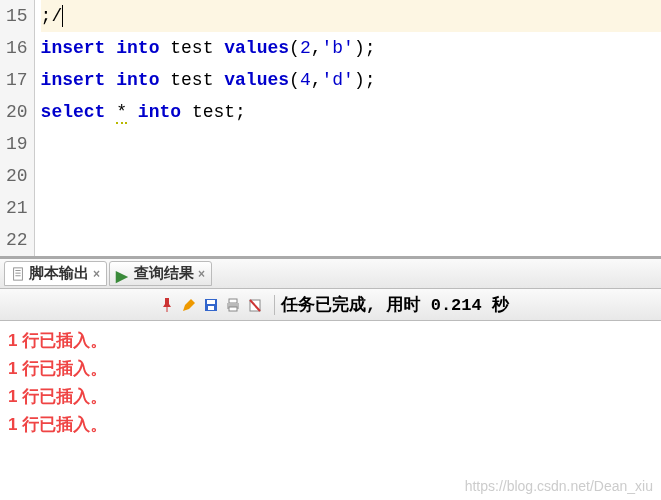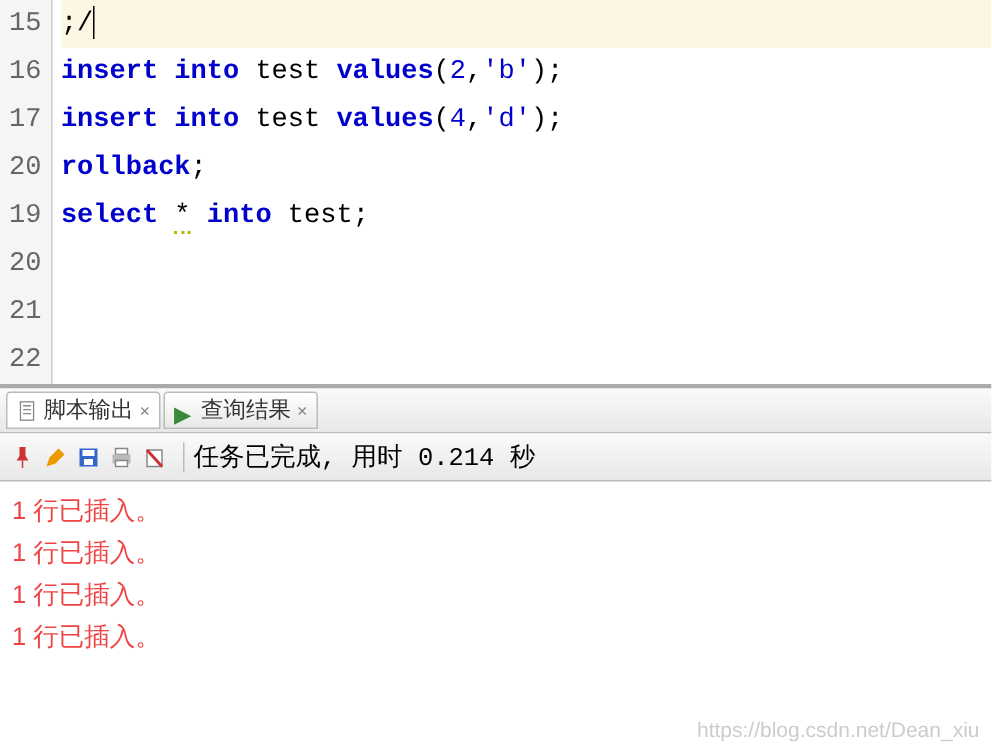--- a/index.html
+++ b/index.html
@@ -10,28 +10,28 @@
 .code { flex: 1; font-family: "Courier New", monospace; font-size: 18px; line-height: 32px; padding-left: 6px; }
 .code-line { height: 32px; white-space: pre; }
 .line-hl { background: #fdf6e3; position: relative; }
 .cursor { display: inline-block; width: 1px; height: 22px; background: #000; vertical-align: middle; }
 .kw { color: #0000cc; font-weight: bold; }
 .num { color: #0000cc; }
 .str { color: #0000cc; }
 .ident { color: #000; }
 .punct { color: #000; }
 .star { color: #000; border-bottom: 2px dotted #b8b800; }
-.panel { border-top: 3px solid #aaa; }
+.panel { border-top: 3px solid #aaa; font-weight: bold; }
 .tabs { display: flex; align-items: center; background: linear-gradient(#fafafa,#e8e8e8); border-bottom: 1px solid #bbb; height: 30px; padding-left: 4px; font-size: 15px; }
 .tab { display: flex; align-items: center; padding: 2px 6px; border: 1px solid #bbb; background: linear-gradient(#fff,#e8e8e8); margin-right: 2px; border-radius: 3px 3px 0 0; color: #333; }
 .tab.active { background: #fff; }
 .tab-icon { width: 14px; height: 14px; margin-right: 4px; display: inline-block; }
 .tab-close { color: #888; margin-left: 4px; font-size: 12px; }
 .play { color: #3a8a3a; }
-.toolbar { display: flex; align-items: center; background: linear-gradient(#fafafa,#e8e8e8); border-bottom: 1px solid #bbb; height: 32px; padding-left: 6px; font-size: 16px; }
+.toolbar { display: flex; align-items: center; background: linear-gradient(#fafafa,#e8e8e8); border-bottom: 1px solid #bbb; height: 32px; padding-left: 6px; font-size: 16px; justify-content: center; }
 .tb-ico { width: 18px; height: 18px; margin-right: 4px; display: inline-flex; align-items: center; justify-content: center; }
 .tb-sep { width: 1px; height: 20px; background: #bbb; margin: 0 6px; }
 .status { color: #000; font-family: "Courier New", monospace; font-size: 17px; }
 .output { padding: 6px 8px; font-family: sans-serif; font-size: 17px; line-height: 28px; color: #ef4444; }
 .watermark { position: absolute; right: 8px; bottom: 6px; color: #ccc; font-size: 14px; margin-top: 26px; }
 </style>
 </head>
 <body>
 
 <div class="editor">
@@ -42,21 +42,20 @@
     <div>20</div>
     <div>19</div>
     <div>20</div>
     <div>21</div>
     <div>22</div>
   </div>
   <div class="code">
     <div class="code-line line-hl"><span>;/</span><span class="cursor"></span></div>
     <div class="code-line"><span class="kw">insert</span> <span class="kw">into</span><span class="ident"> test </span><span class="kw">values</span><span class="punct">(</span><span class="num">2</span><span class="punct">,</span><span class="str">'b'</span><span class="punct">);</span></div>
     <div class="code-line"><span class="kw">insert</span> <span class="kw">into</span><span class="ident"> test </span><span class="kw">values</span><span class="punct">(</span><span class="num">4</span><span class="punct">,</span><span class="str">'d'</span><span class="punct">);</span></div>
-    <div class="code-line"><span class="kw">rollback</span><span class="punct">;</span></div>
     <div class="code-line"><span class="kw">select</span> <span class="star">*</span> <span class="kw">into</span><span class="ident"> test</span><span class="punct">;</span></div>
   </div>
 </div>
 
 <div class="panel">
   <div class="tabs">
     <div class="tab active">
       <span class="tab-icon"><svg viewBox="0 0 16 16" width="14" height="14">
             <rect x="3" y="1" width="10" height="14" fill="#fff" stroke="#888"></rect>
             <line x1="5" y1="4" x2="11" y2="4" stroke="#888"></line>

